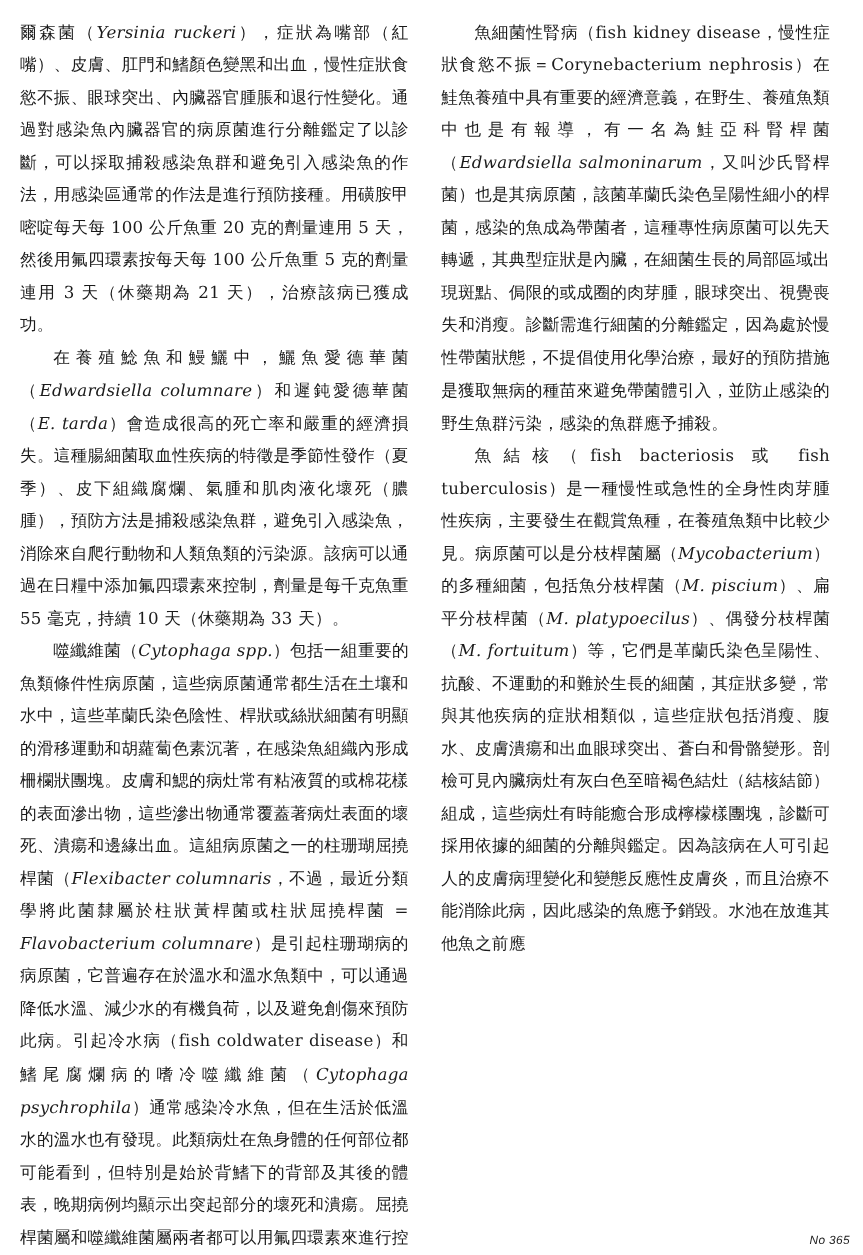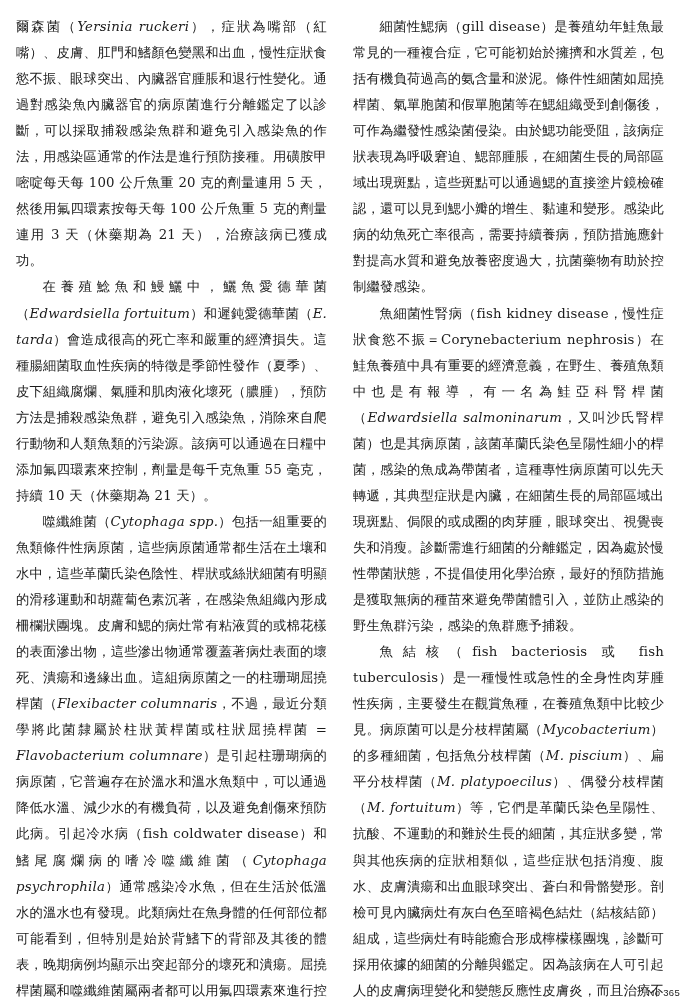--- a/index.html
+++ b/index.html
@@ -48,32 +48,32 @@
     font-family: "DejaVu Serif", "Liberation Serif", serif;
   }
   .folio {
     position: absolute;
     right: 10px;
     bottom: 6px;
     font-size: 9.5px;
     font-family: "Liberation Sans", sans-serif;
     color: #222;
     letter-spacing: 0.3px;
+    font-style: italic;
   }
 </style>
 </head>
 <body>
 
 <div class="page">
   <div class="columns">
     <div class="col" id="left-col">
         <p class=""><span>爾森菌（</span><span class="italic">Yersinia ruckeri</span><span>），症狀為嘴部（紅嘴）、皮膚、肛門和鰭顏色變黑和出血，慢性症狀食慾不振、眼球突出、內臟器官腫脹和退行性變化。通過對感染魚內臟器官的病原菌進行分離鑑定了以診斷，可以採取捕殺感染魚群和避免引入感染魚的作法，用感染區通常的作法是進行預防接種。用磺胺甲嘧啶每天每 100 公斤魚重 20 克的劑量連用 5 天，然後用氟四環素按每天每 100 公斤魚重 5 克的劑量連用 3 天（休藥期為 21 天），治療該病已獲成功。</span></p>
-        <p class="indent"><span>在養殖鯰魚和鰻鱺中，鱺魚愛德華菌（</span><span class="italic">Edwardsiella fortuitum</span><span>）和遲鈍愛德華菌（</span><span class="italic">E. tarda</span><span>）會造成很高的死亡率和嚴重的經濟損失。這種腸細菌取血性疾病的特徵是季節性發作（夏季）、皮下組織腐爛、氣腫和肌肉液化壞死（膿腫），預防方法是捕殺感染魚群，避免引入感染魚，消除來自爬行動物和人類魚類的污染源。該病可以通過在日糧中添加氟四環素來控制，劑量是每千克魚重 55 毫克，持續 10 天（休藥期為 21 天）。</span></p>
+        <p class="indent"><span>在養殖鯰魚和鰻鱺中，鱺魚愛德華菌（</span><span class="italic">Edwardsiella columnare</span><span>）和遲鈍愛德華菌（</span><span class="italic">E. tarda</span><span>）會造成很高的死亡率和嚴重的經濟損失。這種腸細菌取血性疾病的特徵是季節性發作（夏季）、皮下組織腐爛、氣腫和肌肉液化壞死（膿腫），預防方法是捕殺感染魚群，避免引入感染魚，消除來自爬行動物和人類魚類的污染源。該病可以通過在日糧中添加氟四環素來控制，劑量是每千克魚重 55 毫克，持續 10 天（休藥期為 33 天）。</span></p>
         <p class="indent"><span>噬纖維菌（</span><span class="italic">Cytophaga spp.</span><span>）包括一組重要的魚類條件性病原菌，這些病原菌通常都生活在土壤和水中，這些革蘭氏染色陰性、桿狀或絲狀細菌有明顯的滑移運動和胡蘿蔔色素沉著，在感染魚組織內形成柵欄狀團塊。皮膚和鰓的病灶常有粘液質的或棉花樣的表面滲出物，這些滲出物通常覆蓋著病灶表面的壞死、潰瘍和邊緣出血。這組病原菌之一的柱珊瑚屈撓桿菌（</span><span class="italic">Flexibacter columnaris</span><span>，不過，最近分類學將此菌隸屬於柱狀黃桿菌或柱狀屈撓桿菌 = </span><span class="italic">Flavobacterium columnare</span><span>）是引起柱珊瑚病的病原菌，它普遍存在於溫水和溫水魚類中，可以通過降低水溫、減少水的有機負荷，以及避免創傷來預防此病。引起冷水病（fish coldwater disease）和鰭尾腐爛病的嗜冷噬纖維菌（</span><span class="italic">Cytophaga psychrophila</span><span>）通常感染冷水魚，但在生活於低溫水的溫水也有發現。此類病灶在魚身體的任何部位都可能看到，但特別是始於背鰭下的背部及其後的體表，晚期病例均顯示出突起部分的壞死和潰瘍。屈撓桿菌屬和噬纖維菌屬兩者都可以用氟四環素來進行控制，劑量為每天每千克魚重 60 毫克配加在飼料中，連用 10 天（休藥期為 21 天）。</span></p>
       </div>
     <div class="col" id="right-col">
-        <p class="indent"><span>細菌性鰓病（gill disease）是養殖幼年鮭魚最常見的一種複合症，它可能初始於擁擠和水質差，包括有機負荷過高的氨含量和淤泥。條件性細菌如屈撓桿菌、氣單胞菌和假單胞菌等在鰓組織受到創傷後，可作為繼發性感染菌侵染。由於鰓功能受阻，該病症狀表現為呼吸窘迫、鰓部腫脹，在細菌生長的局部區域出現斑點，這些斑點可以通過鰓的直接塗片鏡檢確認，還可以見到鰓小瓣的增生、黏連和變形。感染此病的幼魚死亡率很高，需要持續養病，預防措施應針對提高水質和避免放養密度過大，抗菌藥物有助於控制繼發感染。</span></p>
         <p class="indent"><span>魚細菌性腎病（fish kidney disease，慢性症狀食慾不振＝Corynebacterium nephrosis）在鮭魚養殖中具有重要的經濟意義，在野生、養殖魚類中也是有報導，有一名為鮭亞科腎桿菌（</span><span class="italic">Edwardsiella salmoninarum</span><span>，又叫沙氏腎桿菌）也是其病原菌，該菌革蘭氏染色呈陽性細小的桿菌，感染的魚成為帶菌者，這種專性病原菌可以先天轉遞，其典型症狀是內臟，在細菌生長的局部區域出現斑點、侷限的或成圈的肉芽腫，眼球突出、視覺喪失和消瘦。診斷需進行細菌的分離鑑定，因為處於慢性帶菌狀態，不提倡使用化學治療，最好的預防措施是獲取無病的種苗來避免帶菌體引入，並防止感染的野生魚群污染，感染的魚群應予捕殺。</span></p>
         <p class="indent"><span>魚結核（fish bacteriosis 或 fish tuberculosis）是一種慢性或急性的全身性肉芽腫性疾病，主要發生在觀賞魚種，在養殖魚類中比較少見。病原菌可以是分枝桿菌屬（</span><span class="italic">Mycobacterium</span><span>）的多種細菌，包括魚分枝桿菌（</span><span class="italic">M. piscium</span><span>）、扁平分枝桿菌（</span><span class="italic">M. platypoecilus</span><span>）、偶發分枝桿菌（</span><span class="italic">M. fortuitum</span><span>）等，它們是革蘭氏染色呈陽性、抗酸、不運動的和難於生長的細菌，其症狀多變，常與其他疾病的症狀相類似，這些症狀包括消瘦、腹水、皮膚潰瘍和出血眼球突出、蒼白和骨骼變形。剖檢可見內臟病灶有灰白色至暗褐色結灶（結核結節）組成，這些病灶有時能癒合形成檸檬樣團塊，診斷可採用依據的細菌的分離與鑑定。因為該病在人可引起人的皮膚病理變化和變態反應性皮膚炎，而且治療不能消除此病，因此感染的魚應予銷毀。水池在放進其他魚之前應</span></p>
       </div>
   </div>
   <div class="folio">No 365</div>
 </div>
 
 </body></html>

